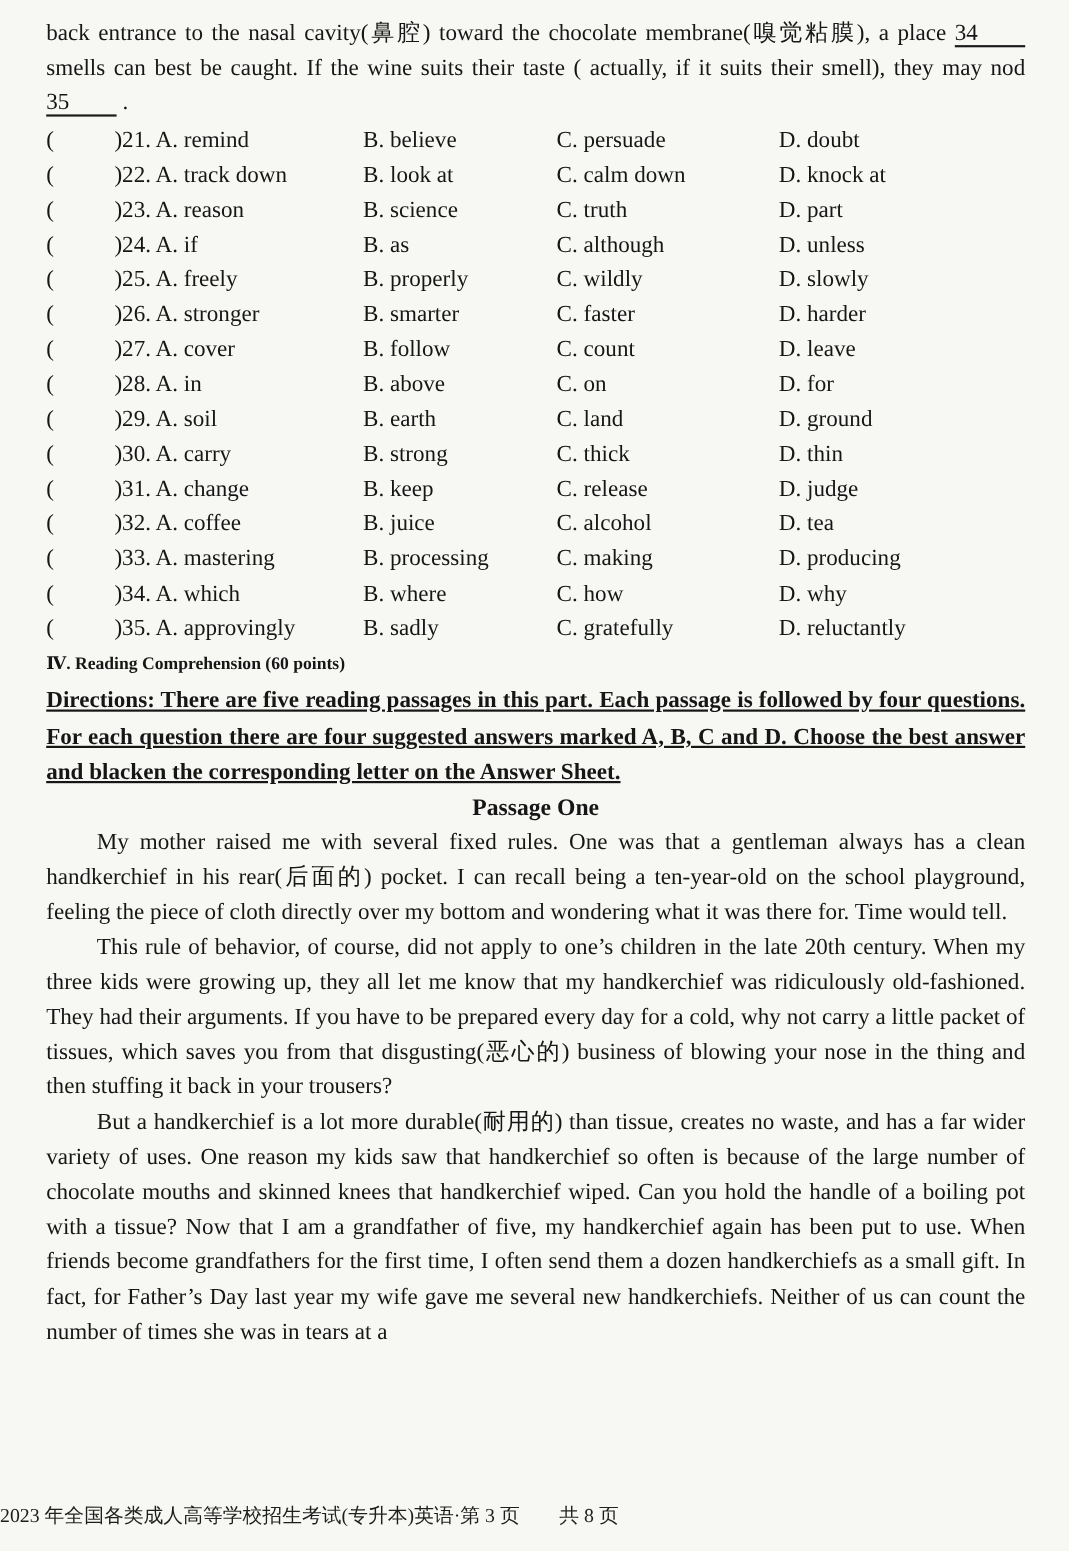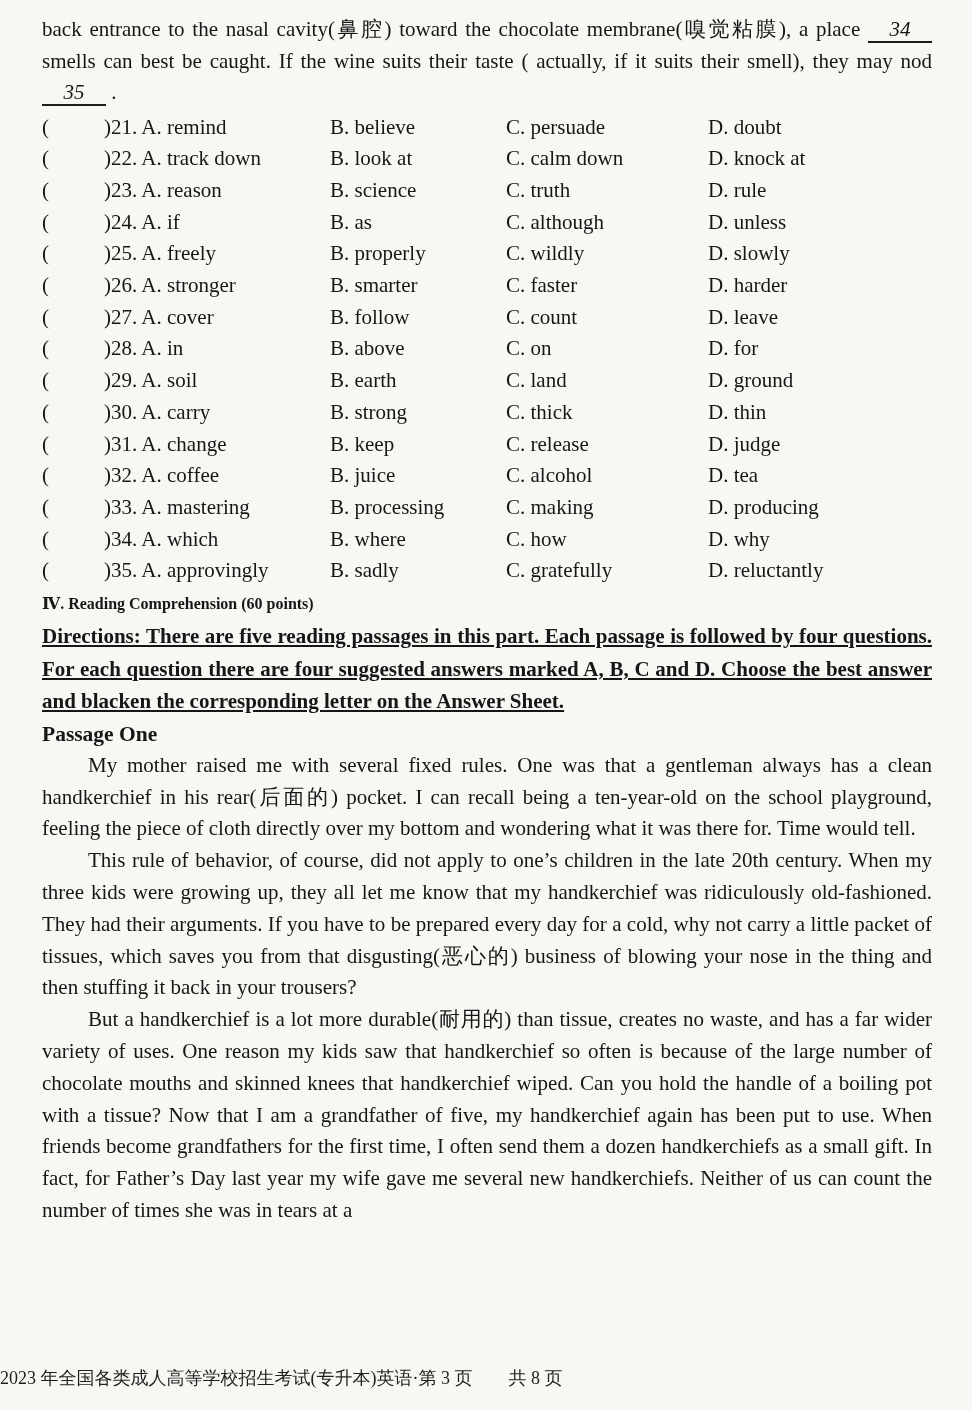--- a/index.html
+++ b/index.html
@@ -16,24 +16,23 @@
     overflow: hidden;
   }
   .intro {
     margin: 0;
     line-height: 31.5px;
     text-align: justify;
   }
   .blank {
     display: inline-block;
     min-width: 64px;
-    text-align: center;
+    text-align: left;
     border-bottom: 2px solid #1c1c1c;
     line-height: 24px;
-    font-style: italic;
   }
   .questions { margin-top: 3px; }
   .q-row {
     display: grid;
     grid-template-columns: 288px 176px 202px 1fr;
     line-height: 31.7px;
     white-space: nowrap;
   }
   .paren-open { display: inline-block; width: 62px; }
   .section-heading {
@@ -44,21 +43,21 @@
   }
   .directions {
     margin: 0;
     font-weight: 700;
     line-height: 32.6px;
     text-align: justify;
     text-decoration: underline;
   }
   .passage-title {
     margin: 0;
-    text-align: left;
+    text-align: center;
     font-weight: 700;
     font-size: 21.5px;
     line-height: 32px;
   }
   .passage p {
     margin: 0;
     text-indent: 46px;
     line-height: 31.8px;
     text-align: justify;
   }
@@ -87,21 +86,21 @@
     <div class="q-row">
       <div class="q-cell"><span class="paren-open">(</span><span class="paren-close">)</span><span class="q-num">22. </span><span class="q-opt">A. track down</span></div>
       <div class="q-cell">B. look at</div>
       <div class="q-cell">C. calm down</div>
       <div class="q-cell">D. knock at</div>
     </div>
     <div class="q-row">
       <div class="q-cell"><span class="paren-open">(</span><span class="paren-close">)</span><span class="q-num">23. </span><span class="q-opt">A. reason</span></div>
       <div class="q-cell">B. science</div>
       <div class="q-cell">C. truth</div>
-      <div class="q-cell">D. rule</div>
+      <div class="q-cell">D. part</div>
     </div>
     <div class="q-row">
       <div class="q-cell"><span class="paren-open">(</span><span class="paren-close">)</span><span class="q-num">24. </span><span class="q-opt">A. if</span></div>
       <div class="q-cell">B. as</div>
       <div class="q-cell">C. although</div>
       <div class="q-cell">D. unless</div>
     </div>
     <div class="q-row">
       <div class="q-cell"><span class="paren-open">(</span><span class="paren-close">)</span><span class="q-num">25. </span><span class="q-opt">A. freely</span></div>
       <div class="q-cell">B. properly</div>

